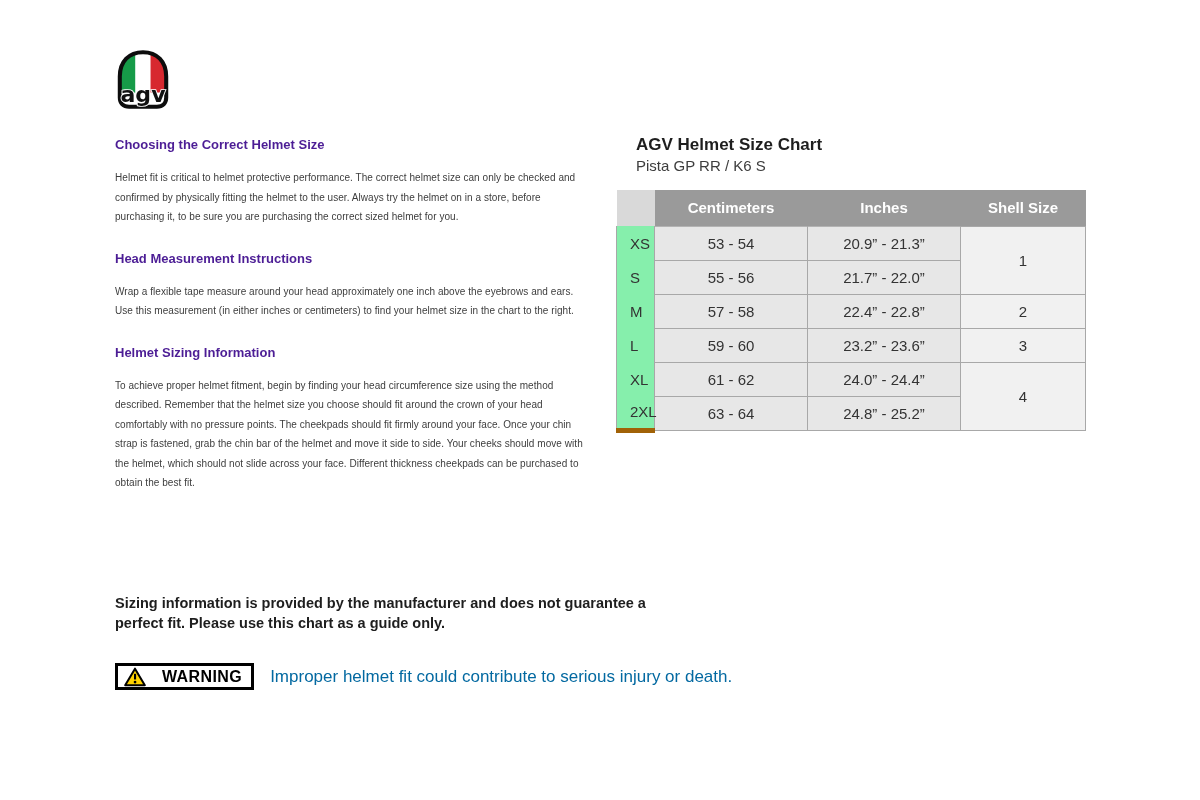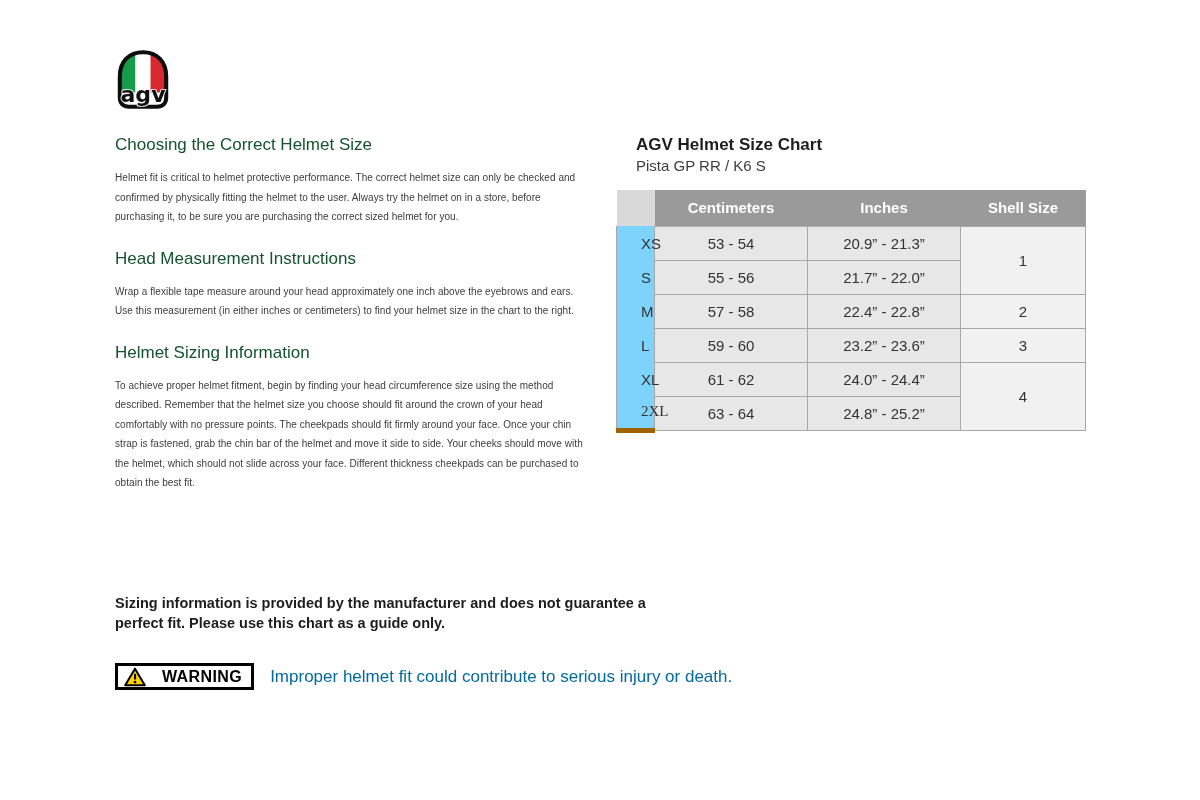--- a/index.html
+++ b/index.html
@@ -10,21 +10,21 @@
     position: relative;
   }
   .page { position: absolute; inset: 0; background: #fff; }
 
   
   .logo { position: absolute; left: 114px; top: 49px; width: 58px; height: 62px; }
 
   
   .left-col { position: absolute; left: 115px; top: 134px; width: 474px; }
   .section h2 {
-    font-size: 17px; line-height: 21px; font-weight: 400; color: #14532d;
+    font-size: 13px; line-height: 21px; font-weight: 700; color: #4c1d95;
     margin-bottom: 13px;
   }
   .section p {
     font-size: 10px; line-height: 19.5px; color: #3d3d3d;
     letter-spacing: 0.05px;
     margin-bottom: 21px;
   }
   .disclaimer {
     position: absolute; left: 115px; top: 593px; width: 545px;
     font-size: 14.5px; line-height: 20px; font-weight: 700; color: #1e1e1e;
@@ -59,24 +59,24 @@
   .size-chart col.c-cm    { width: 153px; }
   .size-chart col.c-in    { width: 153px; }
   .size-chart col.c-shell { width: 125px; }
   .size-chart thead th {
     height: 36px; background: #9a9a9a; color: #fff;
     font-weight: 700; font-size: 15px; text-align: center;
   }
   .size-chart thead th.corner { background: #d9d9d9; }
   .size-chart td { height: 34px; text-align: center; vertical-align: middle; }
   .size-chart td.size-cell {
-    background: #7dd3fc; text-align: left; padding-left: 24px;
+    background: #86efac; text-align: left; padding-left: 13px;
     border-left: 1px solid #a8a8a8; color: #333;
   }
-  .size-chart tr:last-child td.size-cell { border-bottom: 5px solid #a16207; font-family: Liberation Serif, serif; }
+  .size-chart tr:last-child td.size-cell { border-bottom: 5px solid #a16207; }
   .size-chart td.val-cell   { background: #e7e7e7; border: 1px solid #a8a8a8; border-top-color: #b3b3b3; }
   .size-chart td.shell-cell { background: #f1f1f1; border: 1px solid #a8a8a8; }
 </style>
 </head>
 <body>
 
 <div class="page">
 
   <div class="logo">
     <svg viewBox="0 0 100 106" width="58" height="62" aria-hidden="true">

